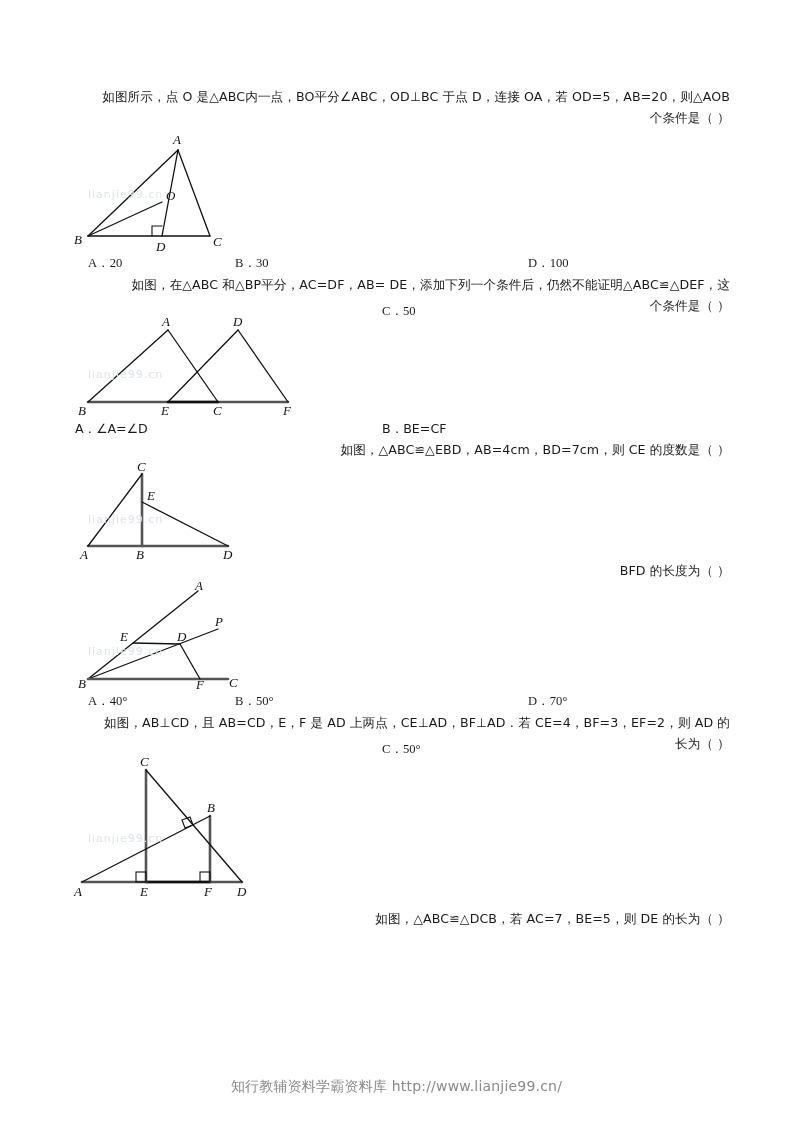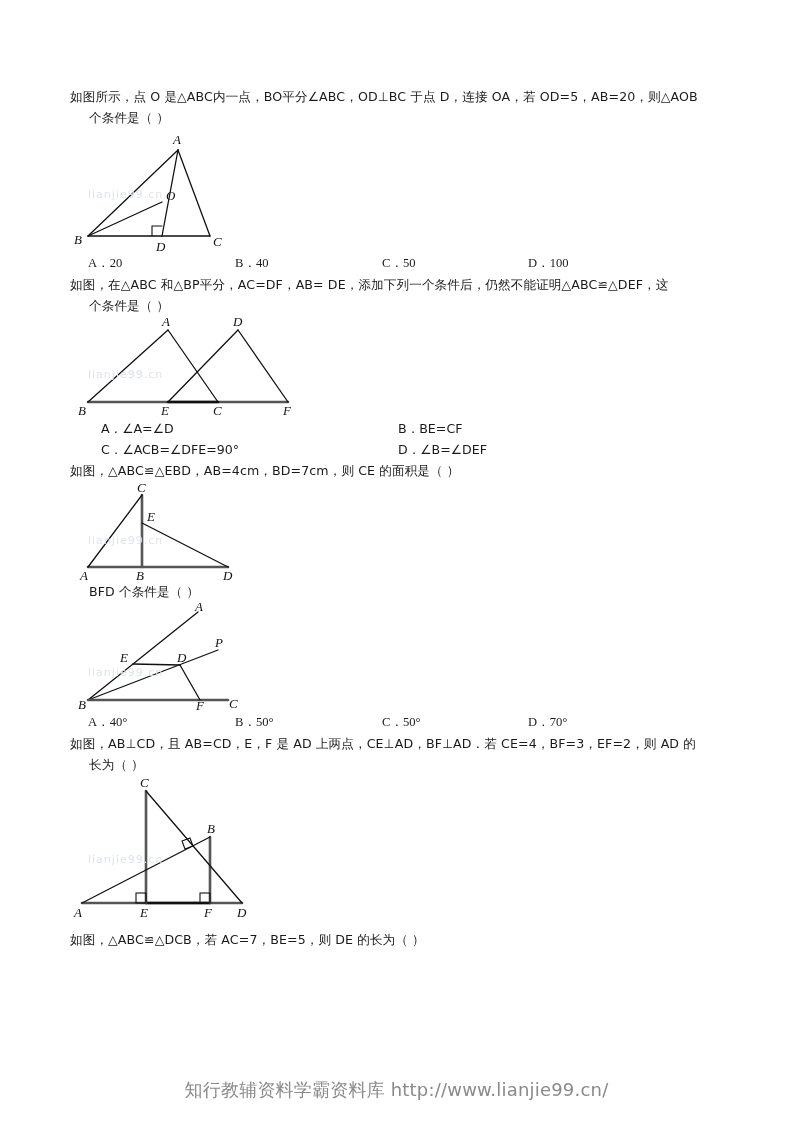--- a/index.html
+++ b/index.html
@@ -19,20 +19,21 @@
     position: absolute;
     left: 0; top: 0;
     width: 793px;
     height: 1122px;
   }
   .content {
     position: absolute;
     left: 70px;
     top: 86px;
     width: 660px;
+    text-align: right;
   }
 
   
   .q {
     font-size: 13.2px;
     line-height: 21px;
     letter-spacing: 0.1px;
   }
   .q-line {
     display: block;
@@ -54,26 +55,26 @@
     font-size: 13.2px;
     line-height: 21px;
   }
   .opt {
     position: absolute;
     white-space: nowrap;
     font-family: Liberation Serif, serif;
   }
   .opt-a { left: 18px; }
   .opt-b { left: 165px; }
-  .opt-c { left: 312px; }
+  .opt-c { left: 312px; margin-top: 48px; }
   .opt-d { left: 458px; }
 
   .opts-2col { position: relative; height: 21px; font-size: 13.2px; line-height: 21px; }
-  .opt2-l { position: absolute; left: 31px; white-space: nowrap; }
-  .opt2-r { position: absolute; left: 328px; white-space: nowrap; }
+  .opt2-l { position: absolute; left: 5px; white-space: nowrap; }
+  .opt2-r { position: absolute; left: 312px; white-space: nowrap; }
 
   
   .fig {
     position: relative;
     margin: 0;
   }
   .fig svg {
     display: block;
   }
   .wm-fig {
@@ -87,21 +88,21 @@
   }
 
   
   .footer {
     position: absolute;
     left: 0;
     top: 1078px;
     width: 793px;
     text-align: center;
     font-family: "DejaVu Sans", "Liberation Sans", sans-serif;
-    font-size: 18px;
+    font-size: 14px;
     color: #8a8a8a;
     letter-spacing: 0.2px;
   }
   .spacer6 { height: 6px; }
 </style>
 </head>
 <body>
 
 <div class="page">
   <div class="content">
@@ -129,21 +130,21 @@
           <text x="96" y="72">O</text>
           <text x="4" y="116">B</text>
           <text x="86" y="123">D</text>
           <text x="143" y="118">C</text>
         </g>
       </svg>
     </div>
 
     <div class="opts">
       <span class="opt opt-a cn">A．20</span>
-      <span class="opt opt-b cn">B．40</span>
+      <span class="opt opt-b cn">B．30</span>
       <span class="opt opt-c cn">C．50</span>
       <span class="opt opt-d cn">D．100</span>
     </div>
 
     <div class="q">
       <span class="q-line cn">如图，在△ABC 和△BP平分，AC=DF，AB= DE，添加下列一个条件后，仍然不能证明△ABC≌△DEF，这</span>
       <span class="q-line q-indent cn">个条件是（     ）</span>
     </div>
 
     <div class="fig">
@@ -168,27 +169,23 @@
           <text x="143" y="99">C</text>
           <text x="213" y="99">F</text>
         </g>
       </svg>
     </div>
 
     <div class="opts-2col">
       <span class="opt2-l cn">A．∠A=∠D</span>
       <span class="opt2-r cn">B．BE=CF</span>
     </div>
-    <div class="opts-2col">
-      <span class="opt2-l cn">C．∠ACB=∠DFE=90°</span>
-      <span class="opt2-r cn">D．∠B=∠DEF</span>
-    </div>
-
-    <div class="q">
-      <span class="q-line cn">如图，△ABC≌△EBD，AB=4cm，BD=7cm，则 CE 的面积是（     ）</span>
+
+    <div class="q">
+      <span class="q-line cn">如图，△ABC≌△EBD，AB=4cm，BD=7cm，则 CE 的度数是（     ）</span>
     </div>
 
     <div class="fig">
       <span class="wm-fig" style="left:18px; top:53px;">lianjie99.cn</span>
       <svg width="660" height="100" viewBox="0 0 660 100">
         <g stroke="#111" fill="none" stroke-linecap="round">
 
           <line x1="18" y1="86" x2="158" y2="86" stroke="#555" stroke-width="2.6"></line>
 
           <line x1="72" y1="14" x2="72" y2="86" stroke="#555" stroke-width="2.6"></line>
@@ -202,21 +199,21 @@
           <text x="77" y="40">E</text>
           <text x="10" y="99">A</text>
           <text x="66" y="99">B</text>
           <text x="153" y="99">D</text>
         </g>
       </svg>
     </div>
 
 
     <div class="q">
-      <span class="q-line q-indent cn">BFD 个条件是（     ）</span>
+      <span class="q-line q-indent cn">BFD 的长度为（     ）</span>
     </div>
 
     <div class="fig">
       <span class="wm-fig" style="left:18px; top:64px;">lianjie99.cn</span>
       <svg width="660" height="110" viewBox="0 0 660 110">
         <g stroke="#111" fill="none" stroke-linecap="round" stroke-width="1.3">
 
           <line x1="18" y1="98" x2="128" y2="10"></line>
           <line x1="18" y1="98" x2="148" y2="48"></line>
           <line x1="18" y1="98" x2="158" y2="98" stroke="#555" stroke-width="2.6"></line>

